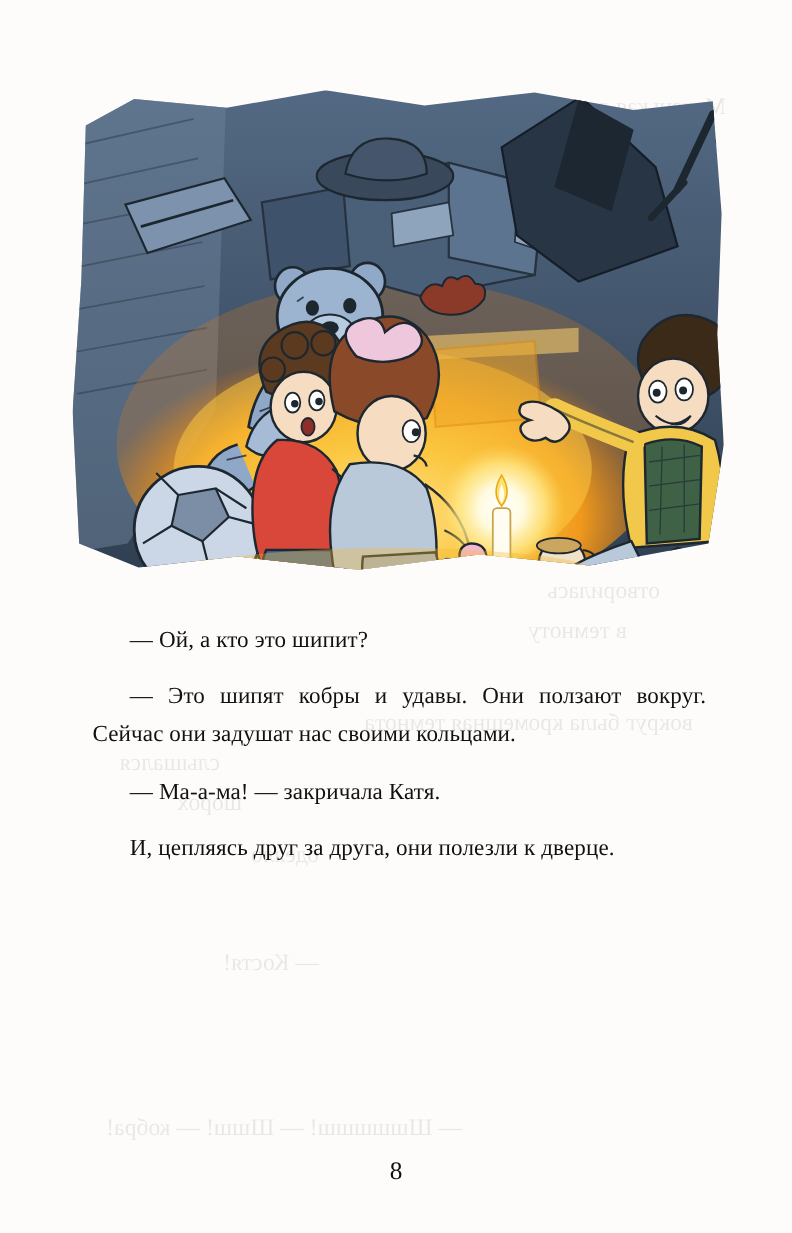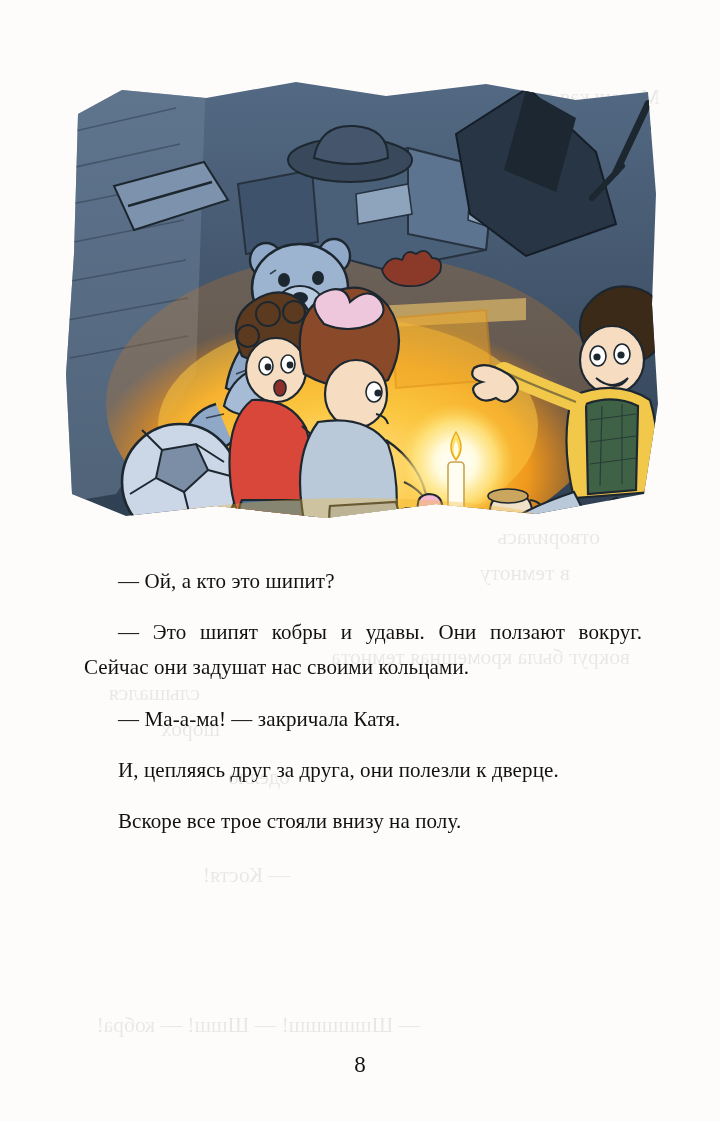--- a/index.html
+++ b/index.html
@@ -279,17 +279,16 @@
         <ellipse cx="300" cy="452" rx="200" ry="28" fill="#f3b733" opacity="0.35"></ellipse>
       </g>
     </svg>
   </div>
 
   <div class="text-block">
     <p class="para indent">— Ой, а кто это шипит?</p>
     <p class="para indent">— Это шипят кобры и удавы. Они ползают вокруг. Сейчас они задушат нас своими кольцами.</p>
     <p class="para indent">— Ма-а-ма! — закричала Катя.</p>
     <p class="para indent">И, цепляясь друг за друга, они полезли к дверце.</p>
-    <p class="para indent">Вскоре все трое стояли внизу на полу.</p>
   </div>
 
   <div class="page-number">8</div>
 </div>
 
 </body></html>

